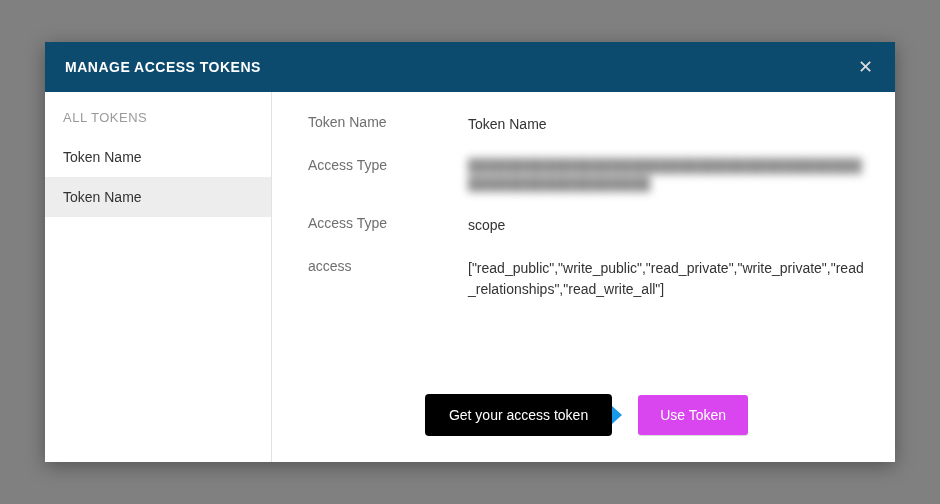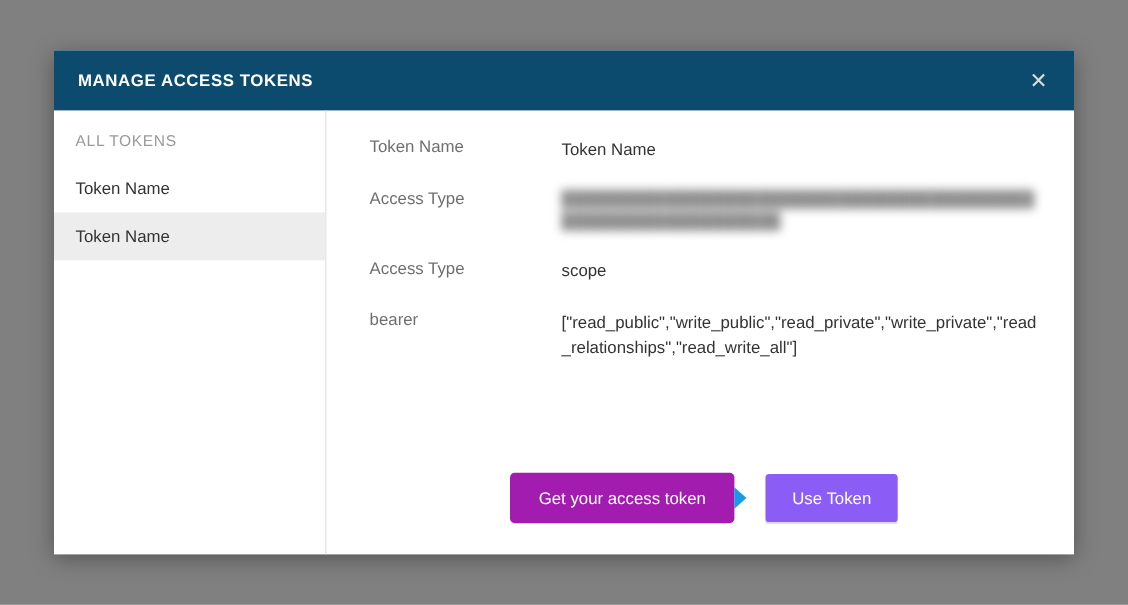--- a/index.html
+++ b/index.html
@@ -98,39 +98,39 @@
     .actions {
       margin-top: auto;
       padding-top: 20px;
       display: flex;
       justify-content: center;
       align-items: center;
       gap: 26px;
     }
     .callout {
       position: relative;
-      background: #a21caf;
+      background: #000000;
       color: #ffffff;
       font-size: 14px;
       padding: 13px 24px;
       border-radius: 4px;
       white-space: nowrap;
     }
     .callout::after {
       content: "";
       position: absolute;
       right: -10px;
       top: 50%;
       transform: translateY(-50%);
       border-width: 9px 0 9px 10px;
       border-style: solid;
       border-color: transparent transparent transparent #189ae8;
     }
     .use-token-btn {
-      background: #8b5cf6;
+      background: #d946ef;
       color: #ffffff;
       font-size: 14px;
       padding: 12px 22px;
       border: none;
       border-radius: 3px;
       cursor: pointer;
       box-shadow: 0 1px 1px rgba(0,0,0,0.15);
     }
   </style>
 </head>
@@ -165,21 +165,21 @@
           <div class="blurred-box">████████████████████████████████████████████████████████████</div>
         </div>
       </div>
 
       <div class="kv-row">
         <div class="kv-label">Access Type</div>
         <div class="kv-value">scope</div>
       </div>
 
       <div class="kv-row">
-        <div class="kv-label">bearer</div>
+        <div class="kv-label">access</div>
         <div class="kv-value">["read_public","write_public","read_private","write_private","read_relationships","read_write_all"]</div>
       </div>
 
       <div class="actions">
         <div class="callout">Get your access token</div>
         <button class="use-token-btn">Use Token</button>
       </div>
     </div>
   </div>
 </div>

